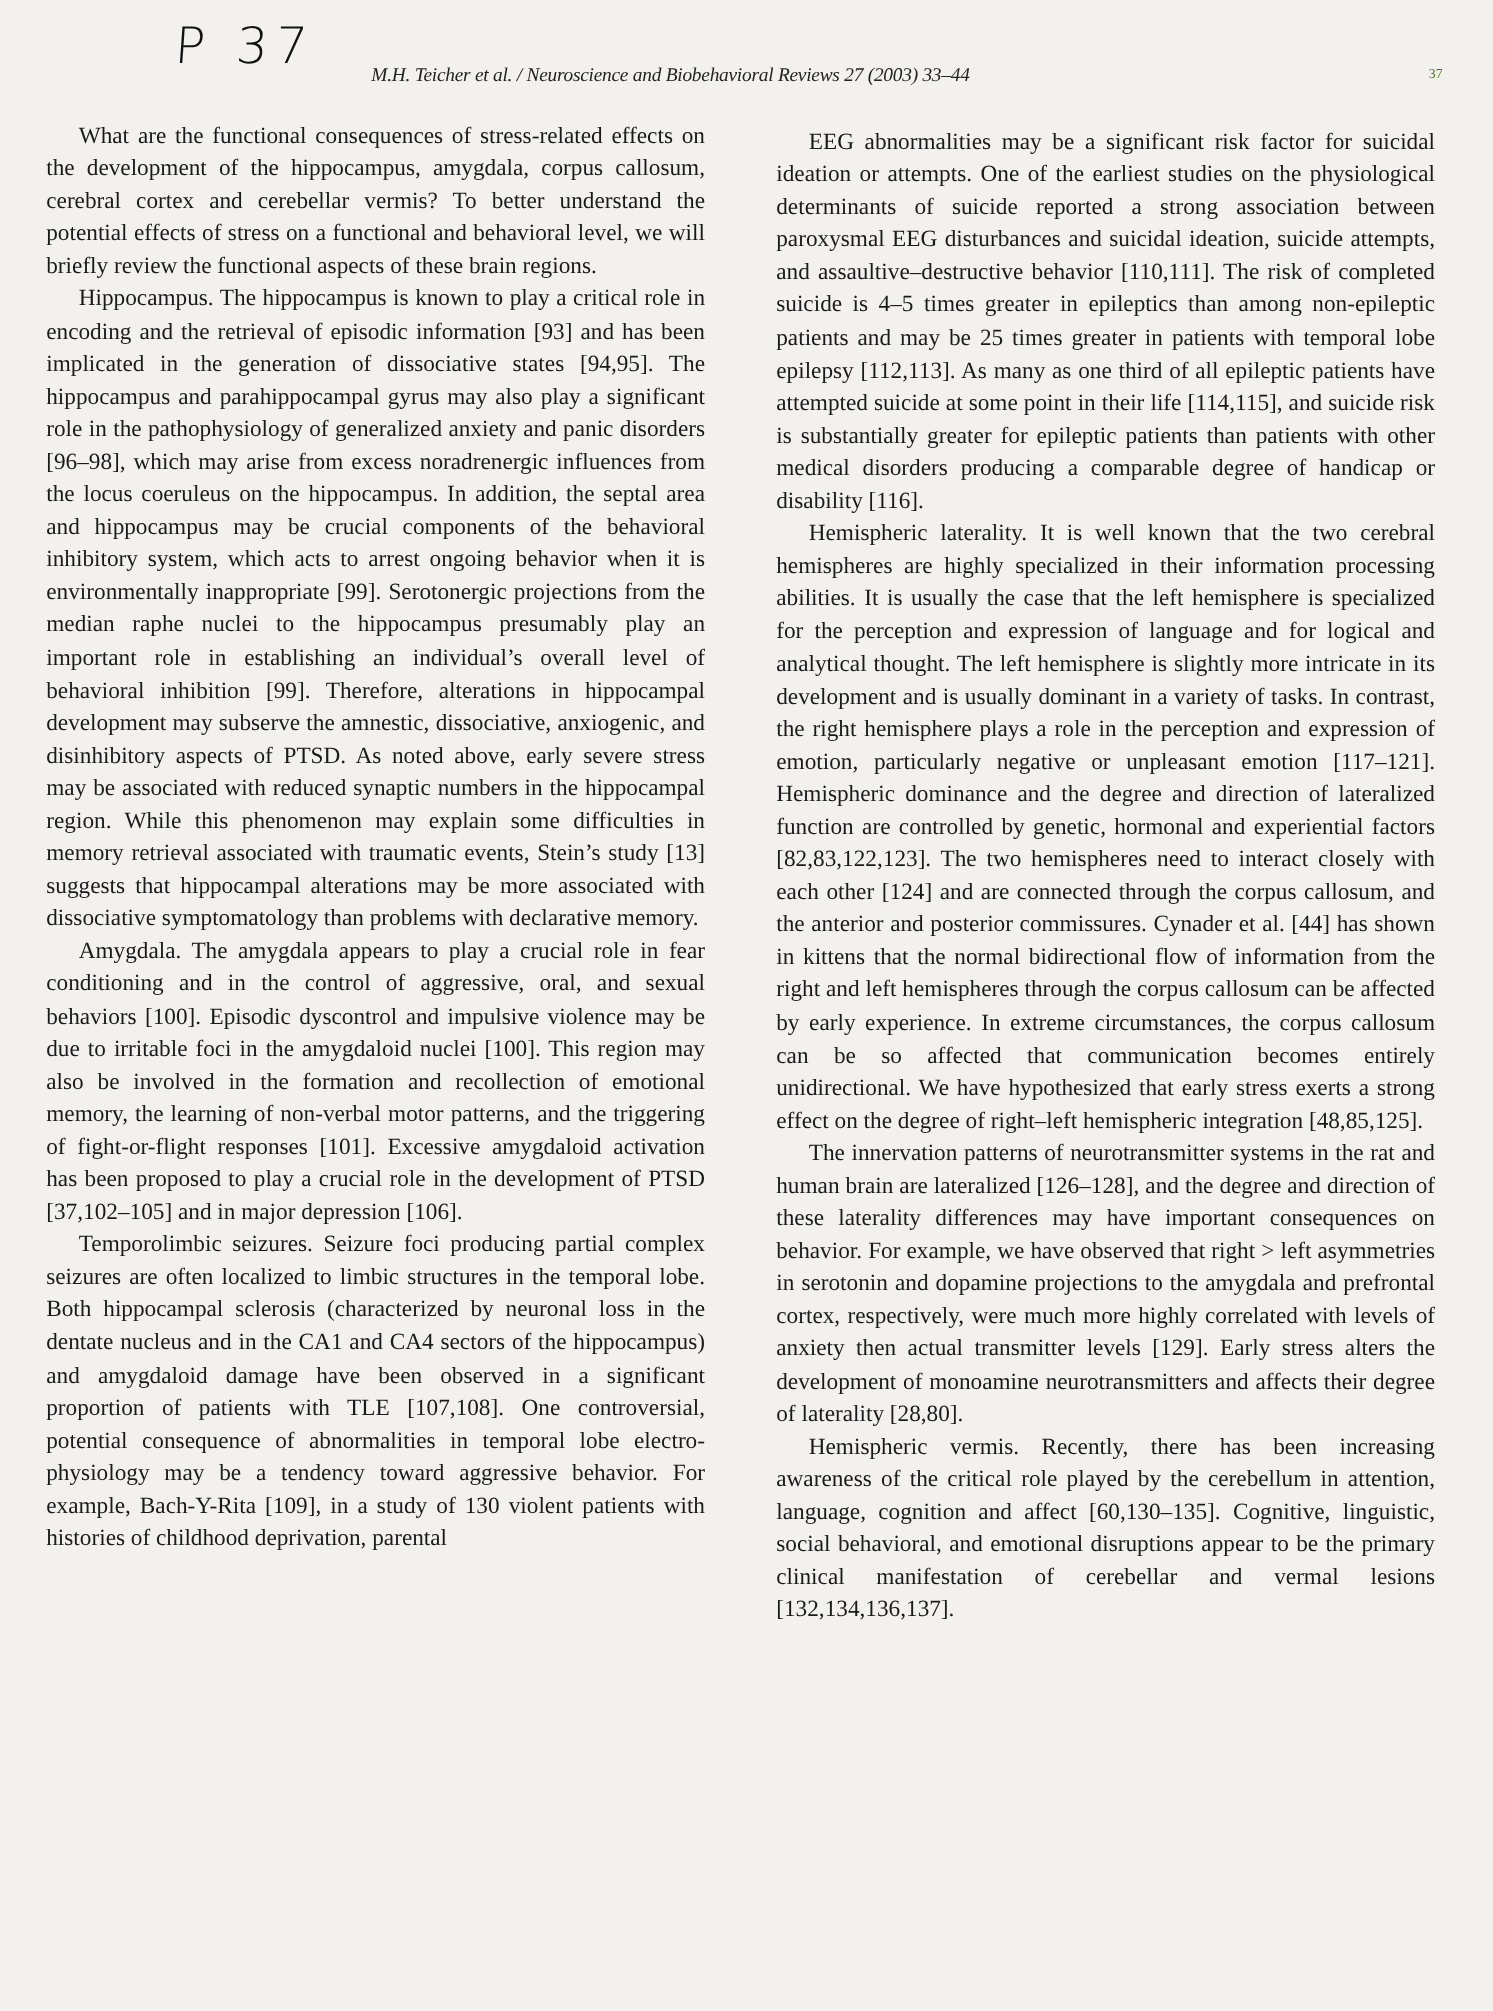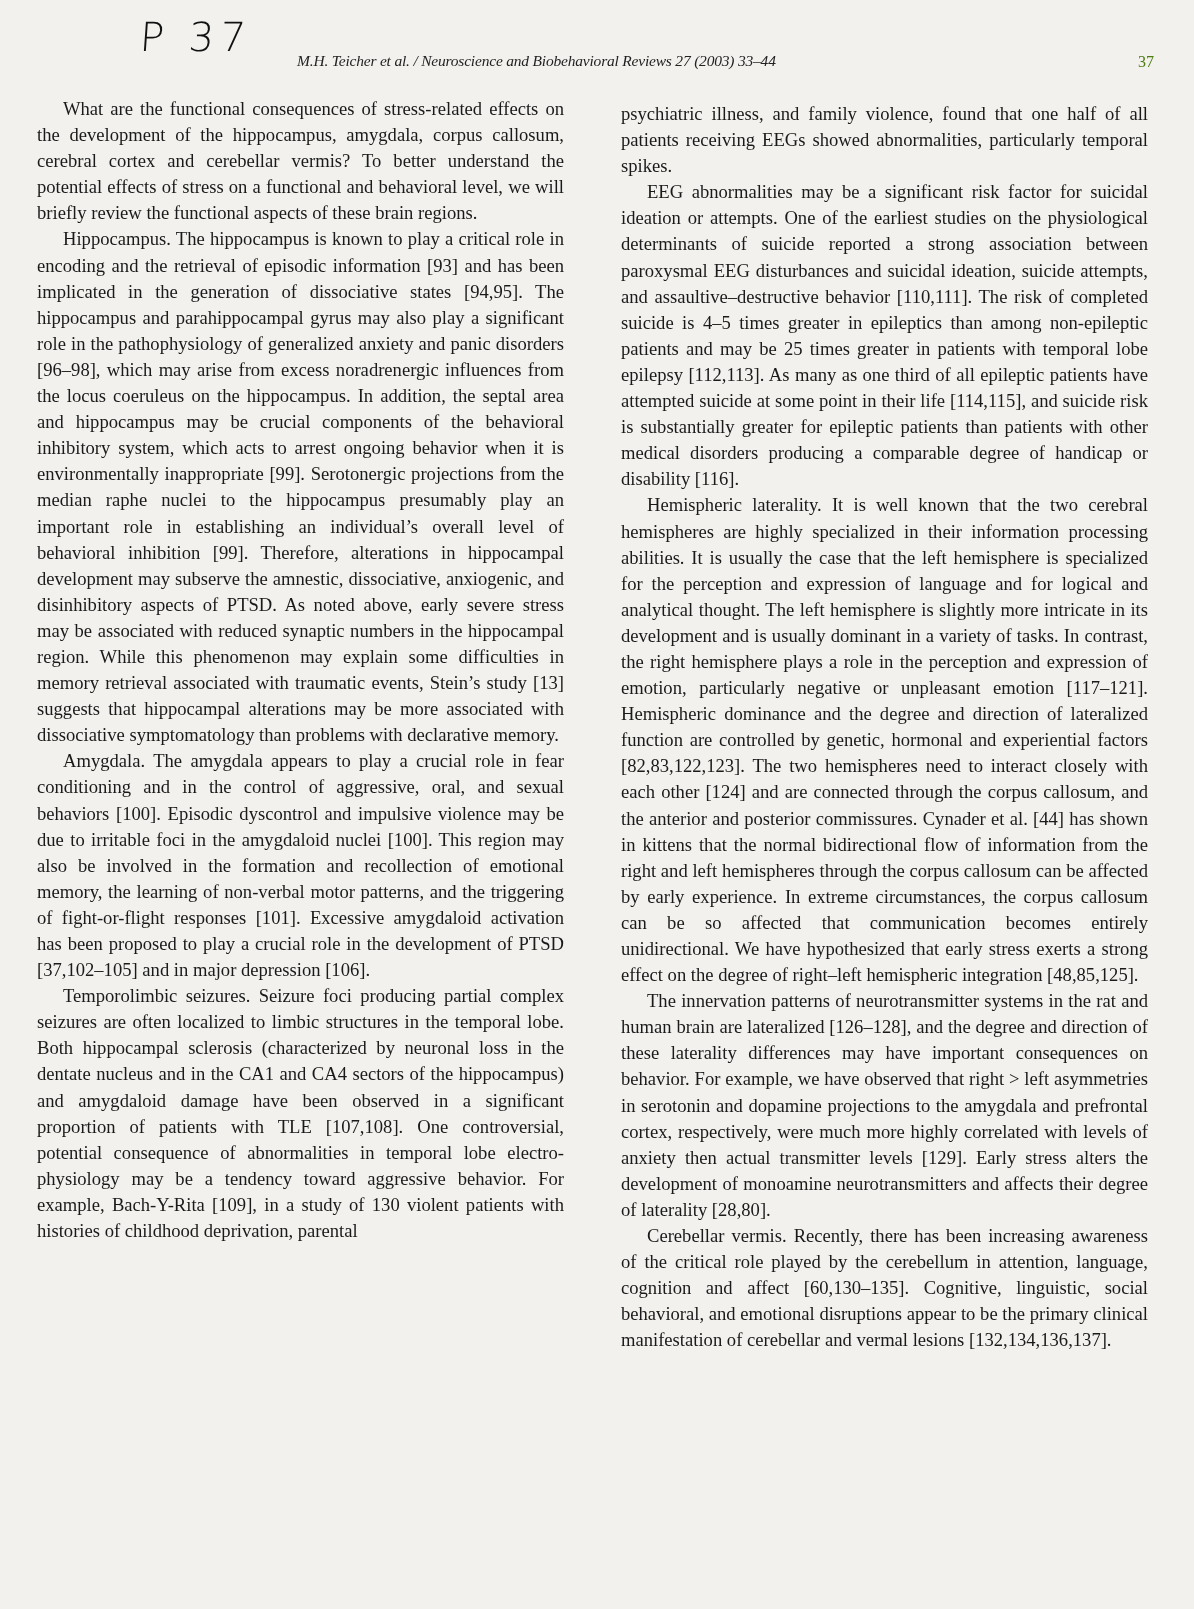--- a/index.html
+++ b/index.html
@@ -17,21 +17,21 @@
     font-size: 40px; font-weight: 300; letter-spacing: 6px;
     color: #111; transform: skewX(-4deg);
   }
   .running-head {
     position: absolute; left: 297px; top: 52px;
     font-style: italic; font-size: 15.5px; color: #222;
     letter-spacing: -0.2px;
   }
   .page-number {
     position: absolute; right: 40px; top: 53px;
-    font-size: 16px; color: #4d7c0f;
+    font-size: 11px; color: #4d7c0f;
   }
   .col {
     position: absolute; top: 96px; width: 527px;
     font-size: 18.6px; line-height: 26.1px;
     text-align: justify; hyphens: manual;
   }
   .col.left { left: 37px; }
   .col.right { left: 621px; top: 101px; }
   .section-heading {
     font-weight: bold; font-size: 18.6px; line-height: 26px;
@@ -49,18 +49,17 @@
 <div class="page-number">37</div>
 
 <div class="col left">
   <p><span>What are the functional consequences of stress-related effects on the development of the hippocampus, amygdala, corpus callosum, cerebral cortex and cerebellar vermis? To better understand the potential effects of stress on a functional and behavioral level, we will briefly review the functional aspects of these brain regions.</span></p>
   <p><span class="run-in">Hippocampus.</span><span> The hippocampus is known to play a critical role in encoding and the retrieval of episodic information [93] and has been implicated in the generation of dissociative states [94,95]. The hippocampus and parahippocampal gyrus may also play a significant role in the pathophysiology of generalized anxiety and panic disorders [96–98], which may arise from excess noradren­ergic influences from the locus coeruleus on the hippo­campus. In addition, the septal area and hippocampus may be crucial components of the behavioral inhibitory system, which acts to arrest ongoing behavior when it is envir­onmentally inappropriate [99]. Serotonergic projections from the median raphe nuclei to the hippocampus presumably play an important role in establishing an individual’s overall level of behavioral inhibition [99]. Therefore, alterations in hippocampal development may subserve the amnestic, dissociative, anxiogenic, and disin­hibitory aspects of PTSD. As noted above, early severe stress may be associated with reduced synaptic numbers in the hippocampal region. While this phenomenon may explain some difficulties in memory retrieval associated with traumatic events, Stein’s study [13] suggests that hippocampal alterations may be more associated with dissociative symptomatology than problems with declara­tive memory.</span></p>
   <p><span class="run-in">Amygdala.</span><span> The amygdala appears to play a crucial role in fear conditioning and in the control of aggressive, oral, and sexual behaviors [100]. Episodic dyscontrol and impulsive violence may be due to irritable foci in the amygdaloid nuclei [100]. This region may also be involved in the formation and recollection of emotional memory, the learning of non-verbal motor patterns, and the triggering of fight-or-flight responses [101]. Excessive amygdaloid activation has been proposed to play a crucial role in the development of PTSD [37,102–105] and in major depression [106].</span></p>
   <p><span class="run-in">Temporolimbic seizures.</span><span> Seizure foci producing partial complex seizures are often localized to limbic structures in the temporal lobe. Both hippocampal sclerosis (character­ized by neuronal loss in the dentate nucleus and in the CA1 and CA4 sectors of the hippocampus) and amygdaloid damage have been observed in a significant proportion of patients with TLE [107,108]. One controversial, potential consequence of abnormalities in temporal lobe electro­physiology may be a tendency toward aggressive behavior. For example, Bach-Y-Rita [109], in a study of 130 violent patients with histories of childhood deprivation, parental</span></p>
 </div>
 
 <div class="col right">
-  <p class="noindent"><span>psychiatric illness, and family violence, found that one half of all patients receiving EEGs showed abnormalities, particularly temporal spikes.</span></p>
   <p><span>EEG abnormalities may be a significant risk factor for suicidal ideation or attempts. One of the earliest studies on the physiological determinants of suicide reported a strong association between paroxysmal EEG disturbances and suicidal ideation, suicide attempts, and assaultive–destruc­tive behavior [110,111]. The risk of completed suicide is 4–5 times greater in epileptics than among non-epileptic patients and may be 25 times greater in patients with temporal lobe epilepsy [112,113]. As many as one third of all epileptic patients have attempted suicide at some point in their life [114,115], and suicide risk is substantially greater for epileptic patients than patients with other medical disorders producing a comparable degree of handicap or disability [116].</span></p>
   <p><span class="run-in">Hemispheric laterality.</span><span> It is well known that the two cerebral hemispheres are highly specialized in their information processing abilities. It is usually the case that the left hemisphere is specialized for the perception and expression of language and for logical and analytical thought. The left hemisphere is slightly more intricate in its development and is usually dominant in a variety of tasks. In contrast, the right hemisphere plays a role in the perception and expression of emotion, particularly negative or unpleasant emotion [117–121]. Hemispheric dominance and the degree and direction of lateralized function are controlled by genetic, hormonal and experiential factors [82,83,122,123]. The two hemispheres need to interact closely with each other [124] and are connected through the corpus callosum, and the anterior and posterior commis­sures. Cynader et al. [44] has shown in kittens that the normal bidirectional flow of information from the right and left hemispheres through the corpus callosum can be affected by early experience. In extreme circumstances, the corpus callosum can be so affected that communication becomes entirely unidirectional. We have hypothesized that early stress exerts a strong effect on the degree of right–left hemispheric integration [48,85,125].</span></p>
   <p><span>The innervation patterns of neurotransmitter systems in the rat and human brain are lateralized [126–128], and the degree and direction of these laterality differences may have important consequences on behavior. For example, we have observed that right &gt; left asymmetries in serotonin and dopamine projections to the amygdala and prefrontal cortex, respectively, were much more highly correlated with levels of anxiety then actual transmitter levels [129]. Early stress alters the development of monoamine neurotransmitters and affects their degree of laterality [28,80].</span></p>
-  <p><span class="run-in">Cerebellar vermis.</span><span> Recently, there has been increasing awareness of the critical role played by the cerebellum in attention, language, cognition and affect [60,130–135]. Cognitive, linguistic, social behavioral, and emotional disruptions appear to be the primary clinical manifestation of cerebellar and vermal lesions [132,134,136,137].</span></p>
+  <p><span class="run-in">Hemispheric vermis.</span><span> Recently, there has been increasing awareness of the critical role played by the cerebellum in attention, language, cognition and affect [60,130–135]. Cognitive, linguistic, social behavioral, and emotional disruptions appear to be the primary clinical manifestation of cerebellar and vermal lesions [132,134,136,137].</span></p>
 </div>
 
 </body></html>

